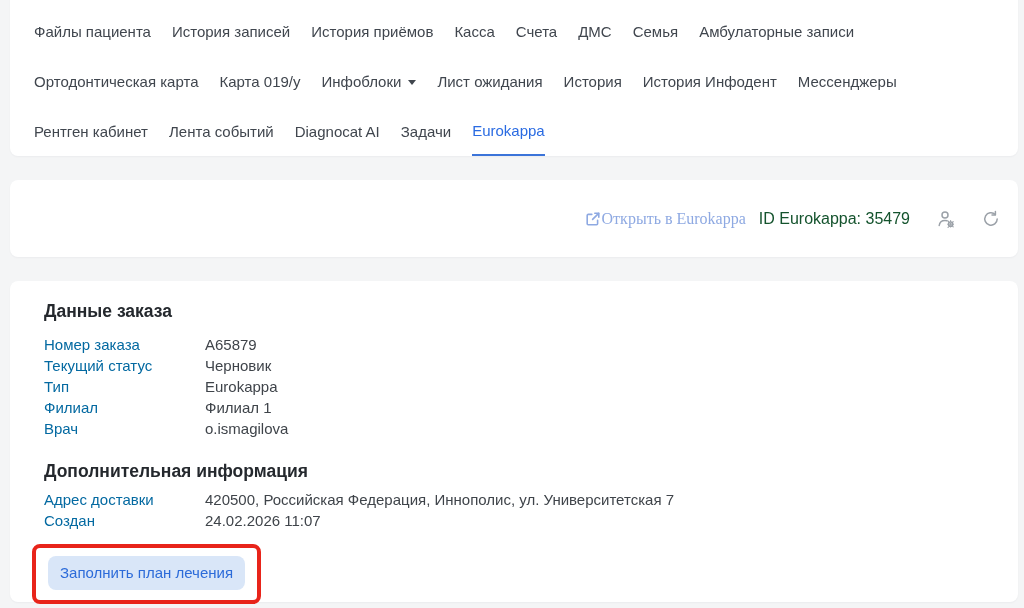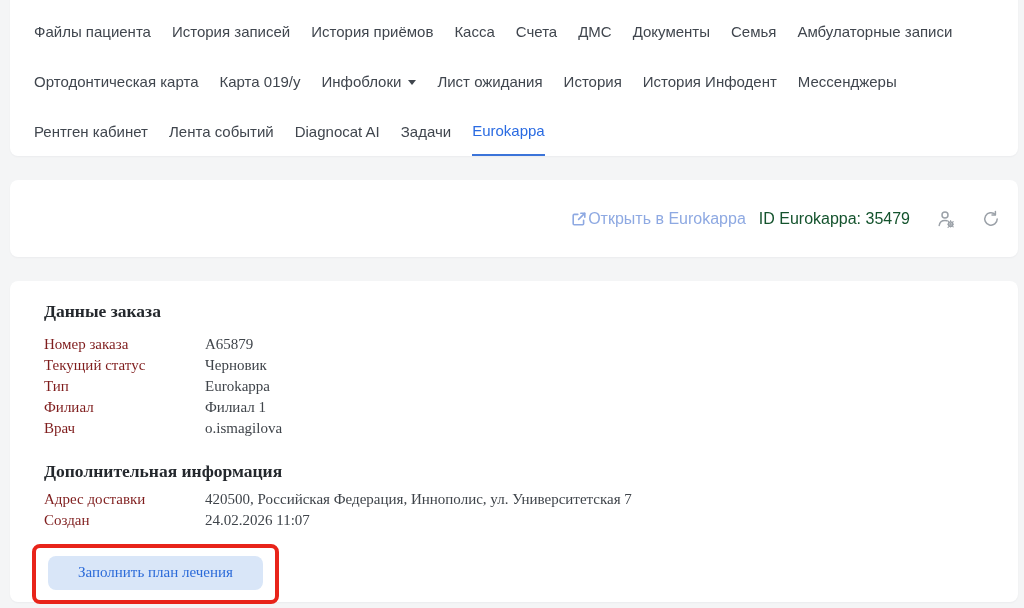--- a/index.html
+++ b/index.html
@@ -29,55 +29,54 @@
   }
   .tab.active { color:#2a6be2; border-bottom:2px solid #3b74d9; }
   .caret {
     width:0; height:0; margin-left:7px; display:inline-block;
     border-left:4.5px solid transparent; border-right:4.5px solid transparent;
     border-top:5px solid #40464e; transform:translateY(1px);
   }
 
   
   .toolbar-card { top:180px; height:77px; display:flex; align-items:center; justify-content:flex-end; padding-right:18px; }
-  .open-link { display:inline-flex; align-items:center; gap:1px; color:#8ea9e2; font-size:16px; cursor:pointer; }
+  .open-link { display:inline-flex; align-items:center; gap:1px; color:#8ea9e2; font-size:16px; cursor:pointer;font-family:Liberation Serif, serif; }
   .open-link svg { display:block; }
   .id-text { margin-left:13px; font-size:16px; color:#14532d; }
   .icon-btn { background:none; border:none; cursor:pointer; padding:0; margin-left:26px; display:inline-flex; align-items:center; }
   .icon-btn svg { display:block; }
 
   
-  .order-card { top:281px; height:321px; padding:20px 24px 0 34px;font-family:Liberation Serif, serif; }
+  .order-card { top:281px; height:321px; padding:20px 24px 0 34px; }
   .section-title { font-size:17.5px; font-weight:700; color:#24282d; margin-bottom:12px; }
   .field-row { display:flex; font-size:15px; line-height:21px; }
-  .field-label { width:161px; flex:0 0 161px; color:#7f1d1d; }
+  .field-label { width:161px; flex:0 0 161px; color:#0369a1; }
   .field-value { color:#3f444a; }
   .section-title.second { margin-top:22px; margin-bottom:7px; }
 
   .annotation-box {
     display:inline-block; margin-left:-12px; margin-top:13px;
     border:4px solid #e8241a; border-radius:8px; padding:8px 12px 10px;
   }
   .fill-btn {
     background:#d9e6f8; color:#2c6bd9; border:none; border-radius:8px;
-    font-family:inherit; font-size:15px; padding:8px 30px 9px; cursor:pointer; white-space:nowrap;
+    font-family:inherit; font-size:15px; padding:8px 12px 9px; cursor:pointer; white-space:nowrap;
   }
 </style>
 </head>
 <body>
 
 <div class="card tabs-card">
   <div class="tab-row">
     <span class="tab">Файлы пациента</span>
     <span class="tab">История записей</span>
     <span class="tab">История приёмов</span>
     <span class="tab">Касса</span>
     <span class="tab">Счета</span>
     <span class="tab">ДМС</span>
-    <span class="tab">Документы</span>
     <span class="tab">Семья</span>
     <span class="tab">Амбулаторные записи</span>
   </div>
   <div class="tab-row">
     <span class="tab">Ортодонтическая карта</span>
     <span class="tab">Карта 019/у</span>
     <span class="tab">
       <span>Инфоблоки</span>
       <span class="caret"></span>
     </span>

